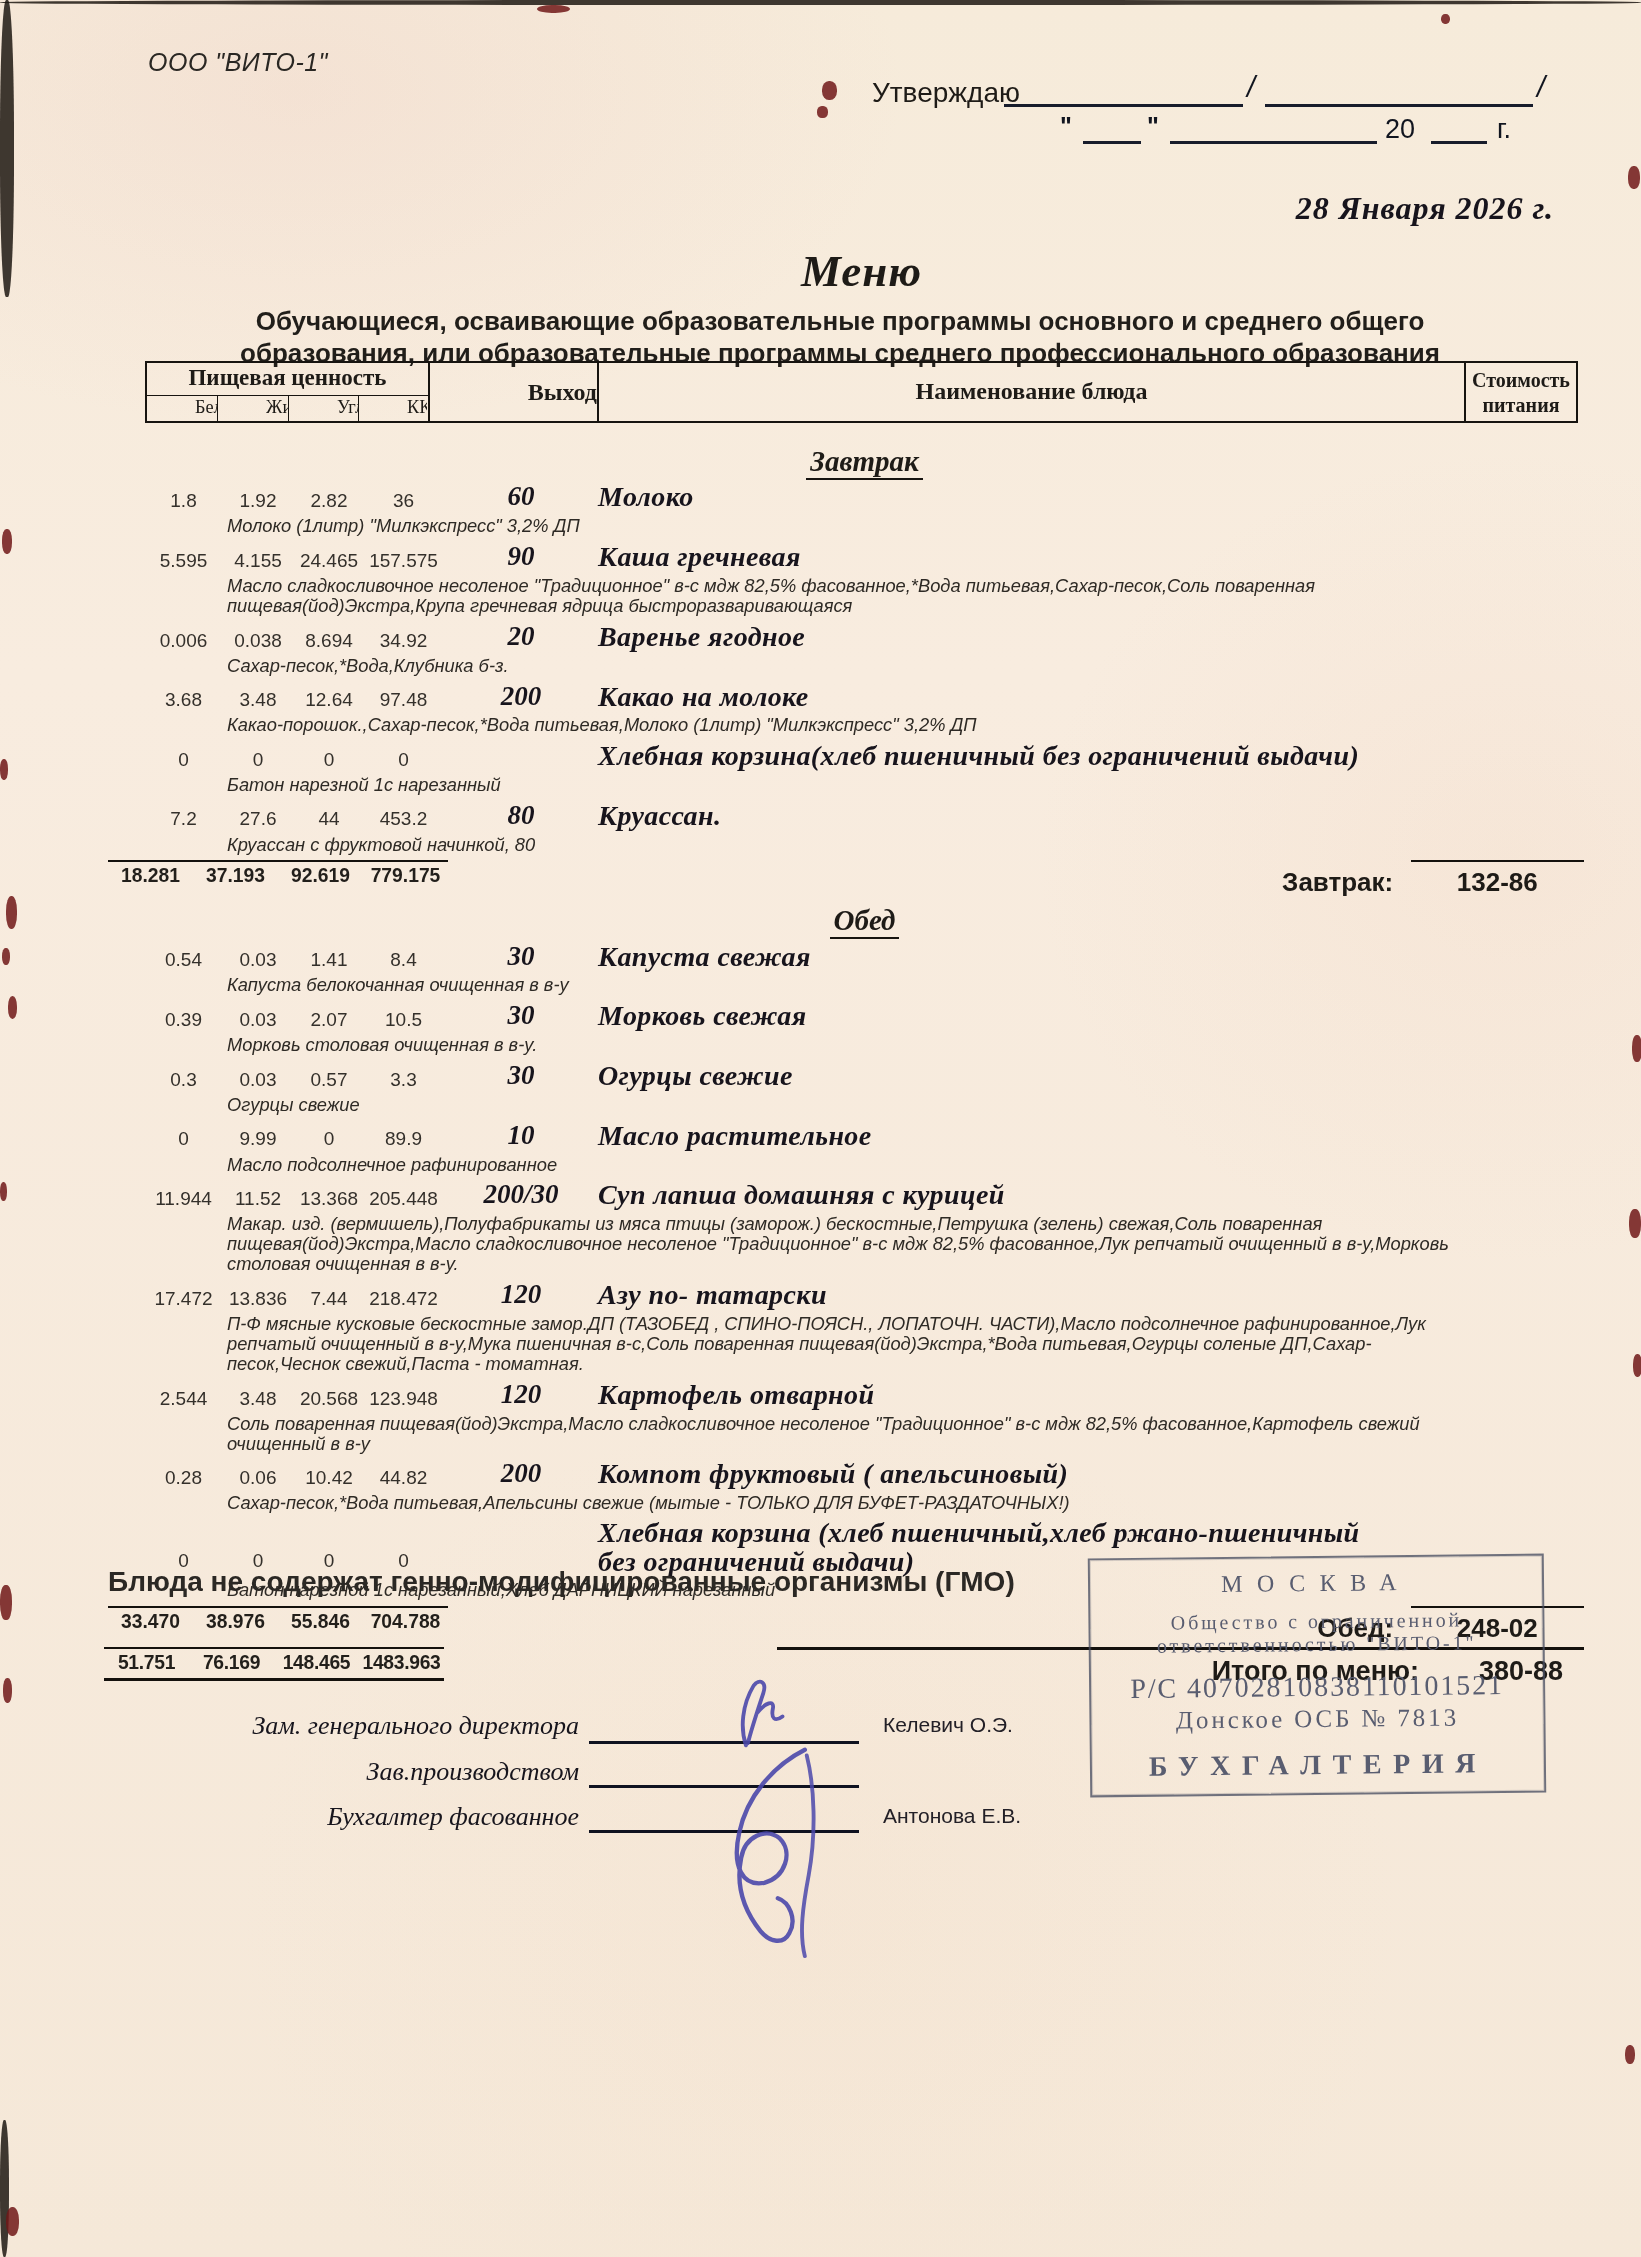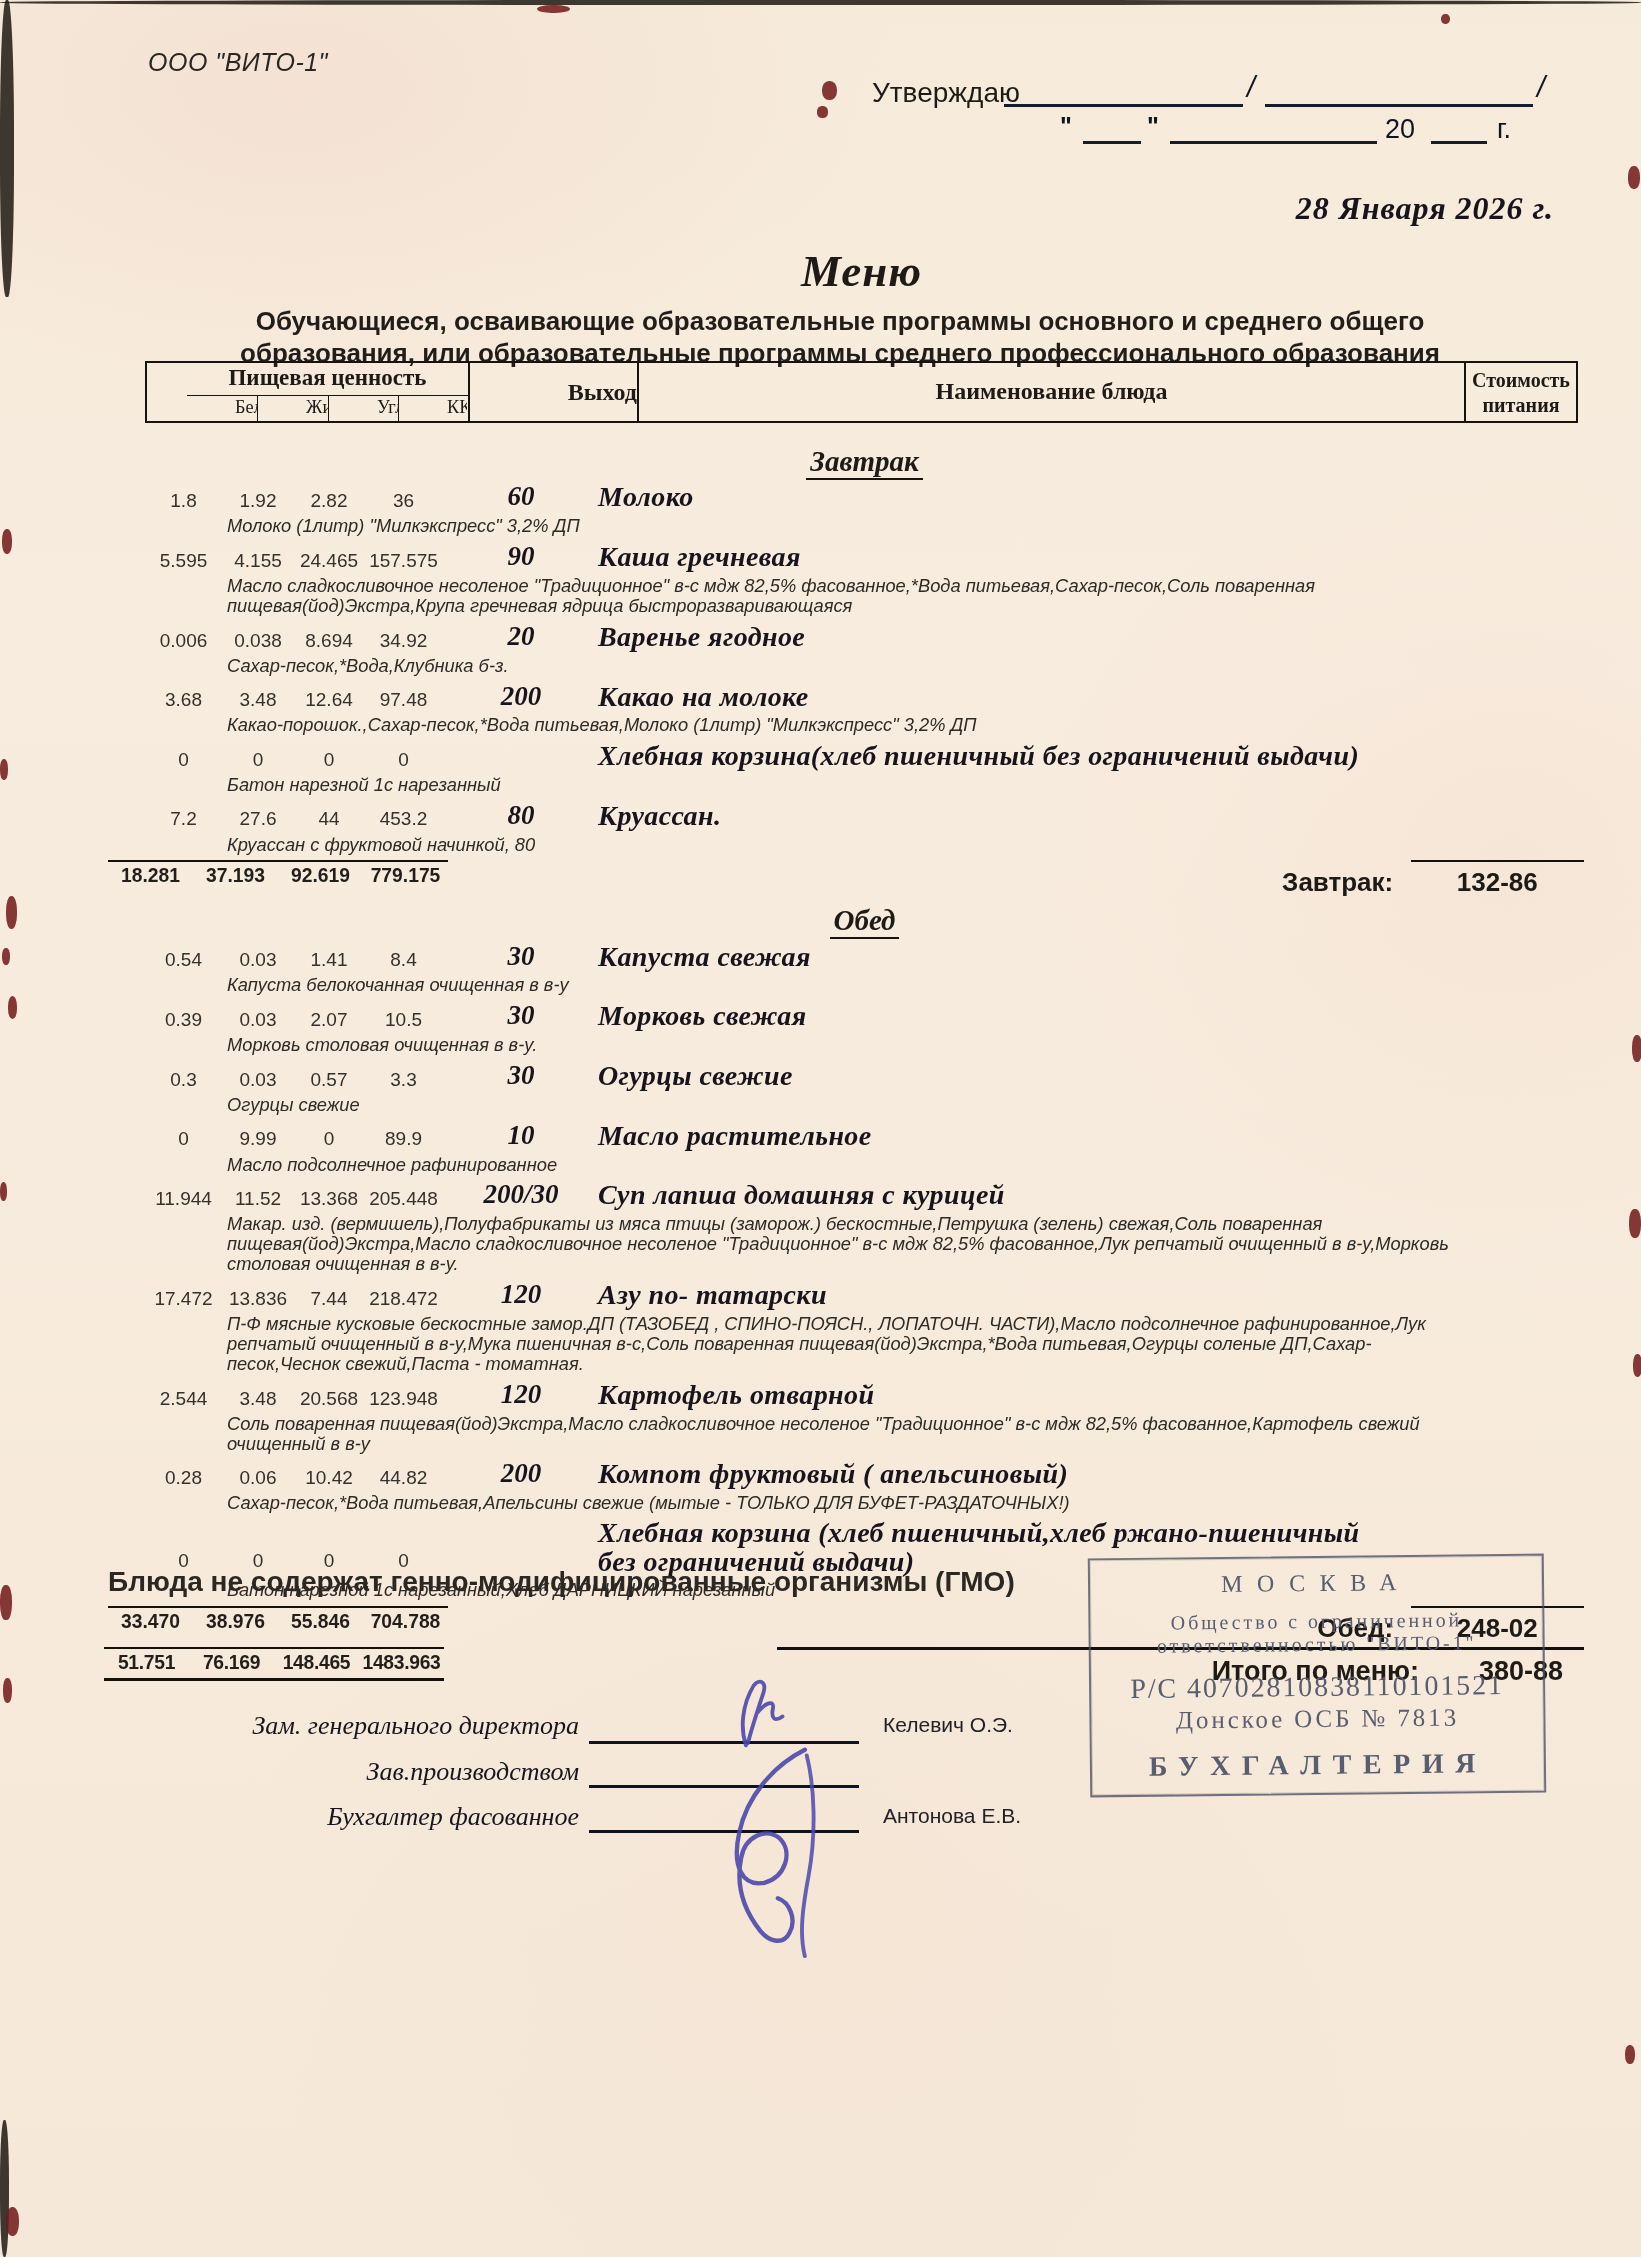--- a/index.html
+++ b/index.html
@@ -31,21 +31,21 @@
         font:700 italic 32px var(--serif);letter-spacing:1px;color:#17141c;}
   .title{position:absolute;left:145px;top:245px;width:1433px;text-align:center;
          font:700 italic 45px var(--serif);letter-spacing:1px;}
   .subtitle{position:absolute;left:106px;top:305px;width:1468px;text-align:center;
             font:700 26px var(--sans);line-height:32px;color:#211e1a;}
 
   
   .th{position:absolute;left:145px;top:361px;width:1433px;height:62px;border:2.9px solid #171410;
       display:flex;box-sizing:border-box;}
   .th *{box-sizing:border-box;}
-  .th-nutrition{width:283px;border-right:2.9px solid #171410;display:flex;flex-direction:column;margin-left:40px;}
+  .th-nutrition{width:283px;border-right:2.9px solid #171410;display:flex;flex-direction:column;}
   .th-nut-top{flex:1;text-align:center;font:700 23px var(--serif);border-bottom:1.9px solid #171410;padding-top:1.9px;}
   .th-nut-sub{display:flex;height:25px;font:400 18.3px var(--serif);}
   .th-nut-sub span{border-right:1.9px solid #171410;text-align:center;padding-top:1px;overflow:hidden;padding-left:48px;}
   .th-nut-sub span:nth-child(1){width:71px;}
   .th-nut-sub span:nth-child(2){width:71px;}
   .th-nut-sub span:nth-child(3){width:70px;}
   .th-nut-sub span:nth-child(4){width:68px;border-right:none;}
   .th-out{width:169px;border-right:2.9px solid #171410;text-align:right;font:700 24px var(--serif);line-height:58px;}
   .th-dish{flex:1;border-right:2.9px solid #171410;text-align:center;font:700 24px var(--serif);line-height:56px;}
   .th-cost{width:110px;text-align:center;font:700 20px var(--serif);padding-top:4.8px;line-height:25px;}

